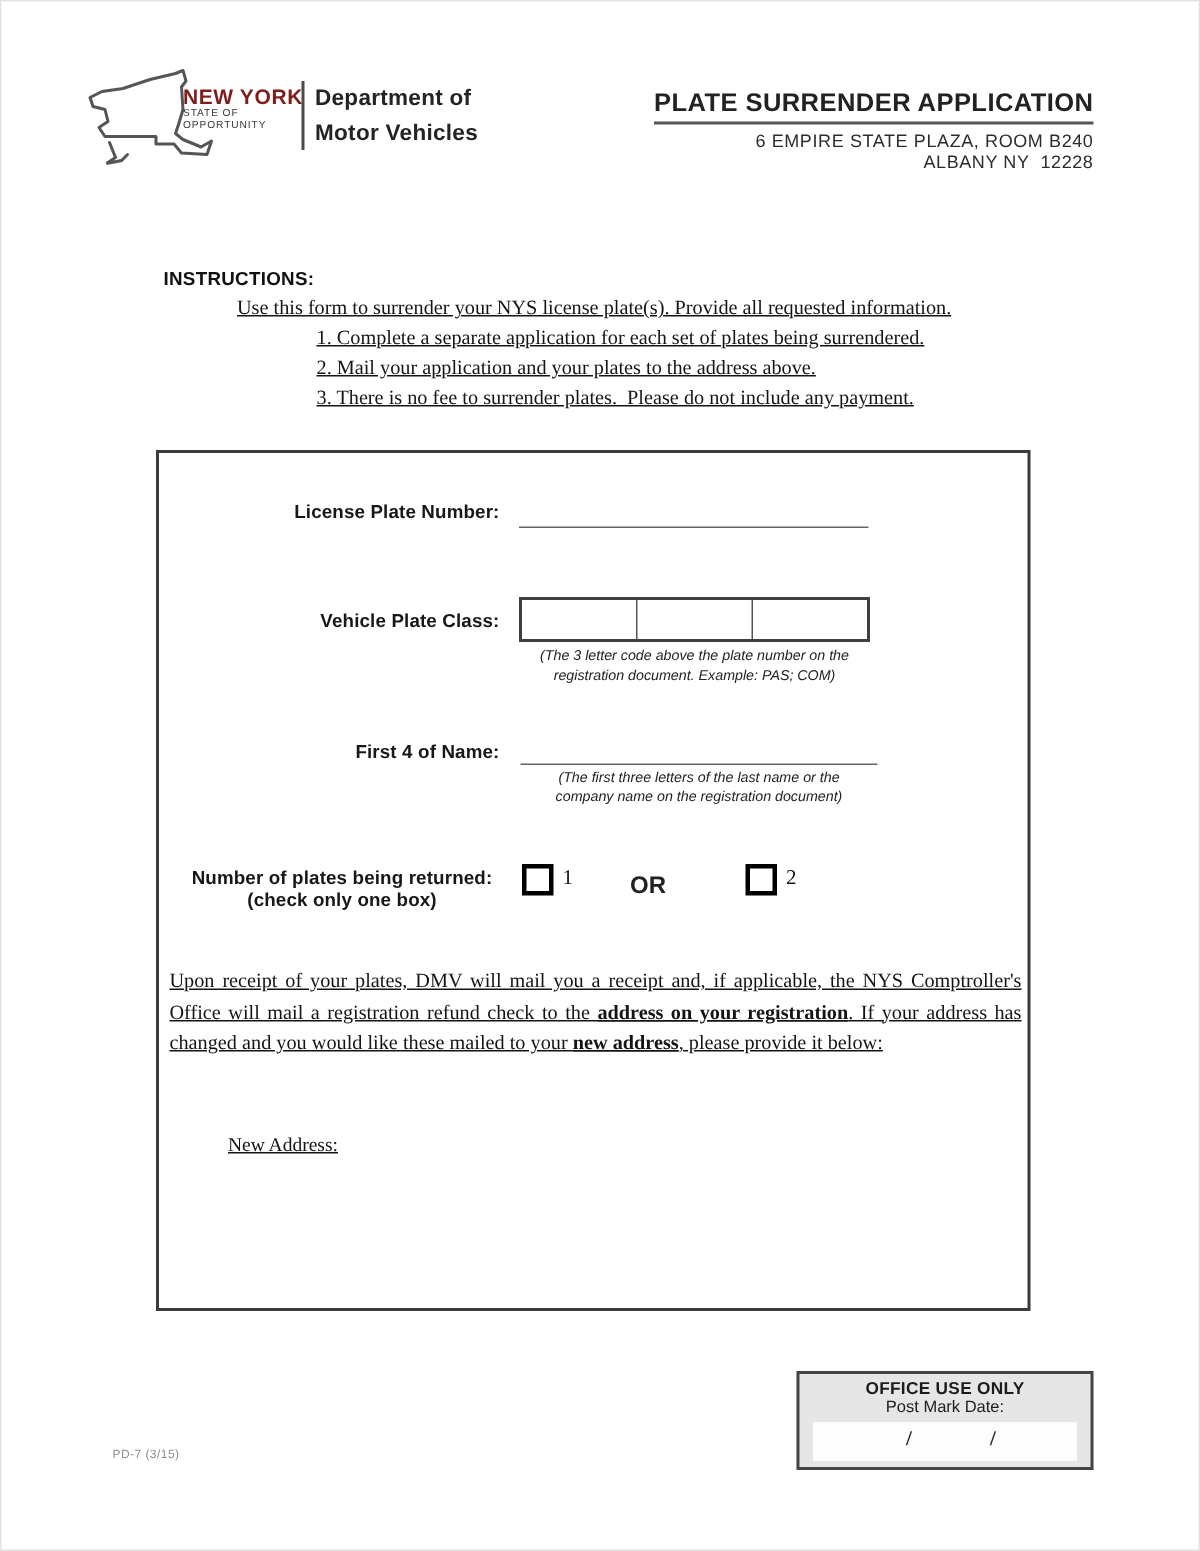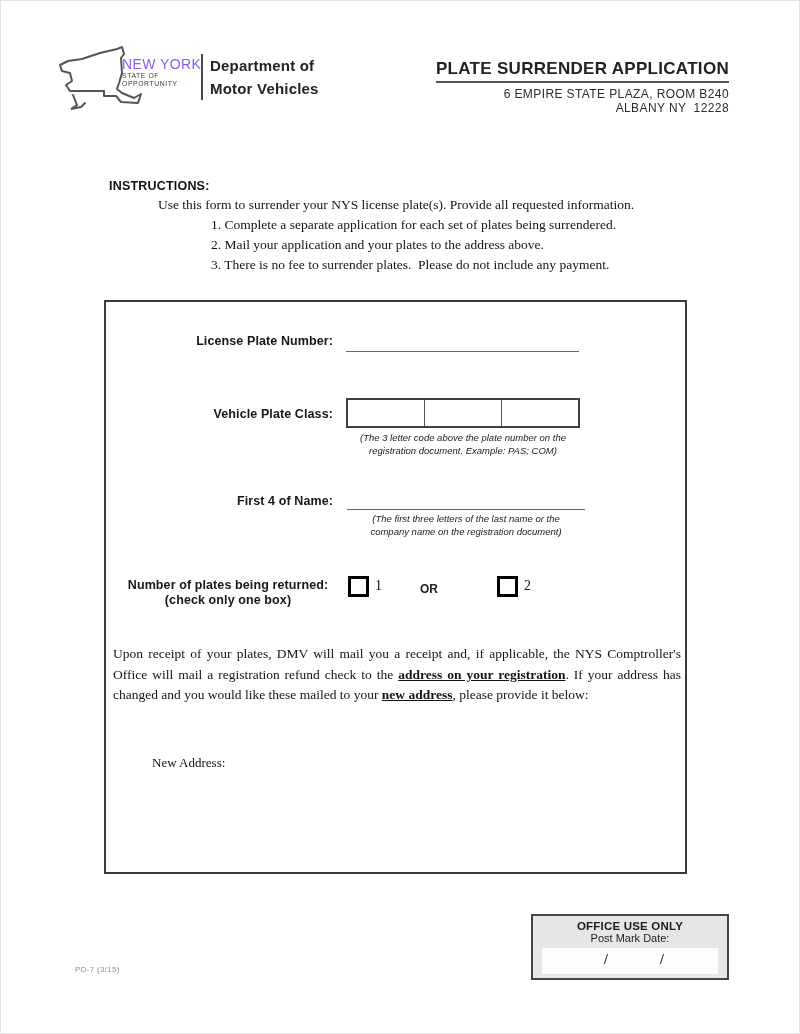--- a/index.html
+++ b/index.html
@@ -5,46 +5,46 @@
   * { margin:0; padding:0; box-sizing:border-box; }
   html,body { background:#fff; }
   .page {
     position:relative; width:800px; height:1034px; background:#fff;
     border:1px solid #e3e3e3; overflow:hidden;
     font-family:"Liberation Sans", sans-serif; color:#1a1a1a;
   }
   .abs { position:absolute; }
 
   
-  .ny-logo-text-line1 { font-size:14px; font-weight:normal; letter-spacing:.4px; color:#8b5cf6; }
+  .ny-logo-text-line1 { font-size:14px; font-weight:bold; letter-spacing:.4px; color:#7f1d1d; }
   .ny-logo-text-line2, .ny-logo-text-line3 { font-size:6.8px; letter-spacing:.6px; color:#3a3a3a; line-height:8px; }
   .logo-divider { width:2px; height:46px; background:#4a4a4a; }
   .dept-name { font-size:15px; font-weight:bold; line-height:23px; color:#242424; letter-spacing:.2px; }
   .title-block { width:330px; text-align:right; }
   .form-title { display:inline-block; font-size:17px; font-weight:bold; letter-spacing:.3px; color:#222;
                 border-bottom:2px solid #555; padding-bottom:2px; }
   .addr { font-size:12px; color:#2c2c2c; letter-spacing:.4px; line-height:14px; white-space:pre; }
 
   
   .instr-heading { font-size:12.5px; font-weight:bold; color:#111; letter-spacing:.2px; }
-  .serif { font-family:"Liberation Serif", serif; }
+  .serif { font-family:"Liberation Serif", serif;text-decoration:underline; }
   .instr-line { font-size:13.5px; color:#141414; white-space:pre; }
 
   
   .main-box { left:103px; top:299px; width:583px; height:574px; border:2px solid #3b3b3b; }
   .fld-label { font-size:12.5px; font-weight:bold; color:#171717; text-align:right; letter-spacing:.1px; }
   .write-line { border-bottom:1px solid #666; height:1px; }
   .class-box { width:234px; height:30px; border:2px solid #3f3f3f; display:flex; }
   .class-cell { flex:1; border-right:1px solid #555; }
   .class-cell:last-child { border-right:none; }
   .help { font-size:9.5px; font-style:italic; color:#222; text-align:center; line-height:12.5px; }
   .center { text-align:center; }
   .checkbox { width:21px; height:21px; border:3px solid #000; background:#fff; }
   .opt-num { font-family:"Liberation Serif", serif; font-size:14px; color:#111; }
-  .or-label { font-size:12px; font-weight:bold; color:#222; }
+  .or-label { font-size:16px; font-weight:bold; color:#222; }
   .notice { width:568px; font-size:13.5px; line-height:20.5px; color:#141414; text-align:justify; }
   .bold-underline { font-weight:bold; text-decoration:underline; }
   .new-address { font-size:13px; color:#141414; }
 
   
   .office-box { left:530px; top:913px; width:198px; height:66px; border:2px solid #454545; background:#e6e6e6; }
   .office-title { font-size:11.5px; font-weight:bold; color:#1c1c1c; letter-spacing:.2px; margin-top:4px; }
   .office-sub { font-size:11px; color:#1c1c1c; }
   .office-strip { position:absolute; left:9px; right:9px; top:32px; height:26px; background:#fdfdfd; }
   .slash { position:absolute; top:4px; font-family:"Liberation Serif", serif; font-size:14px; font-weight:bold; color:#222; }

